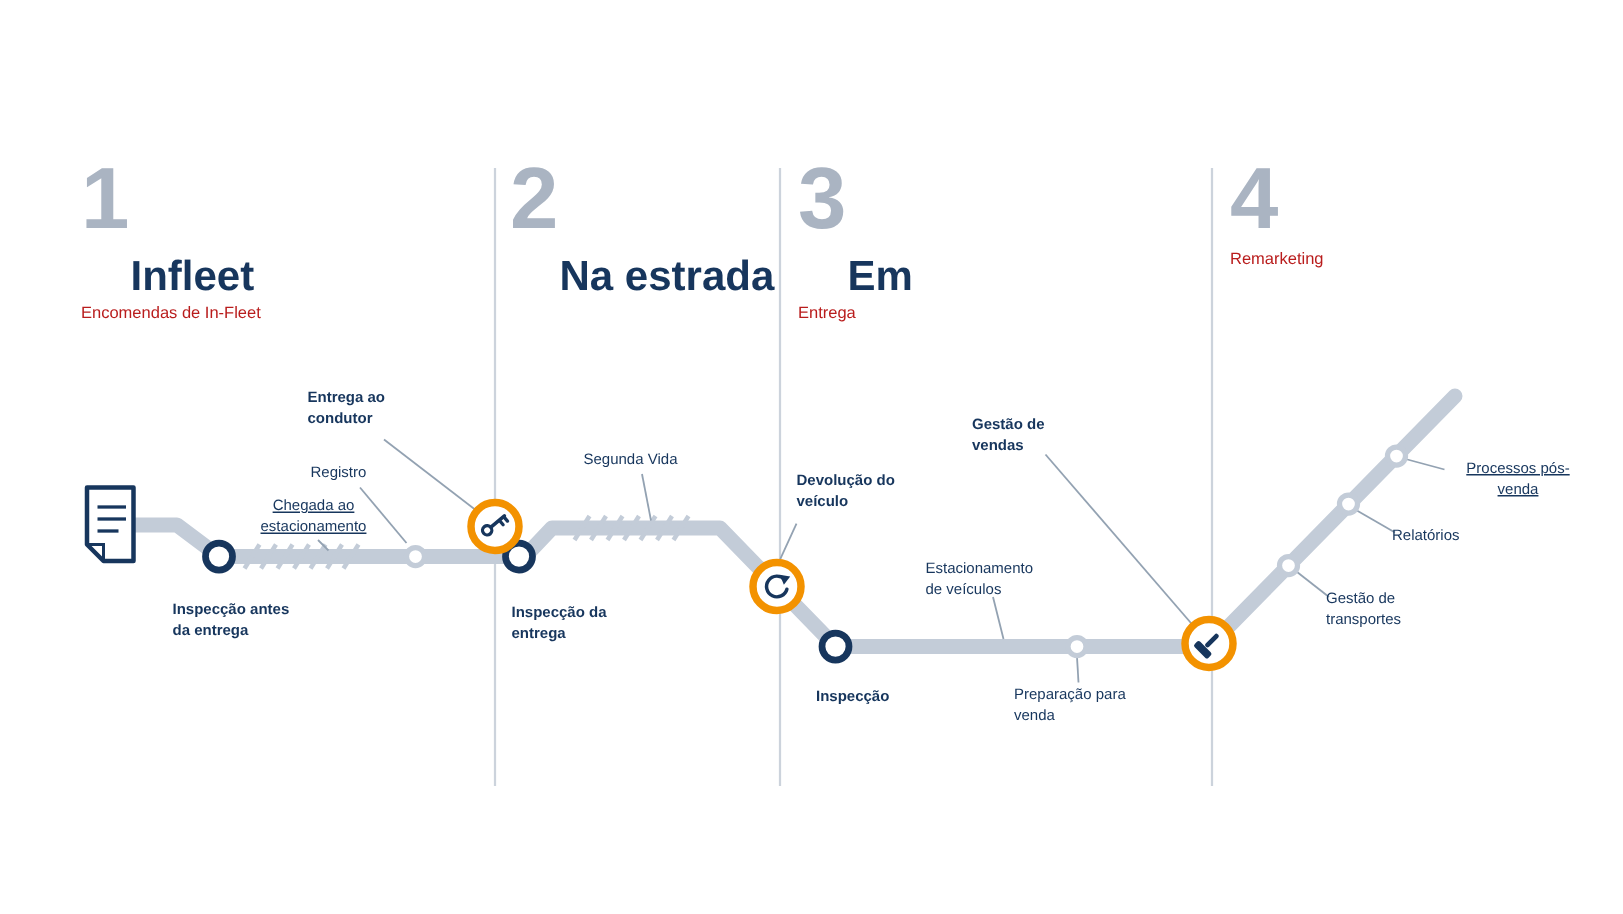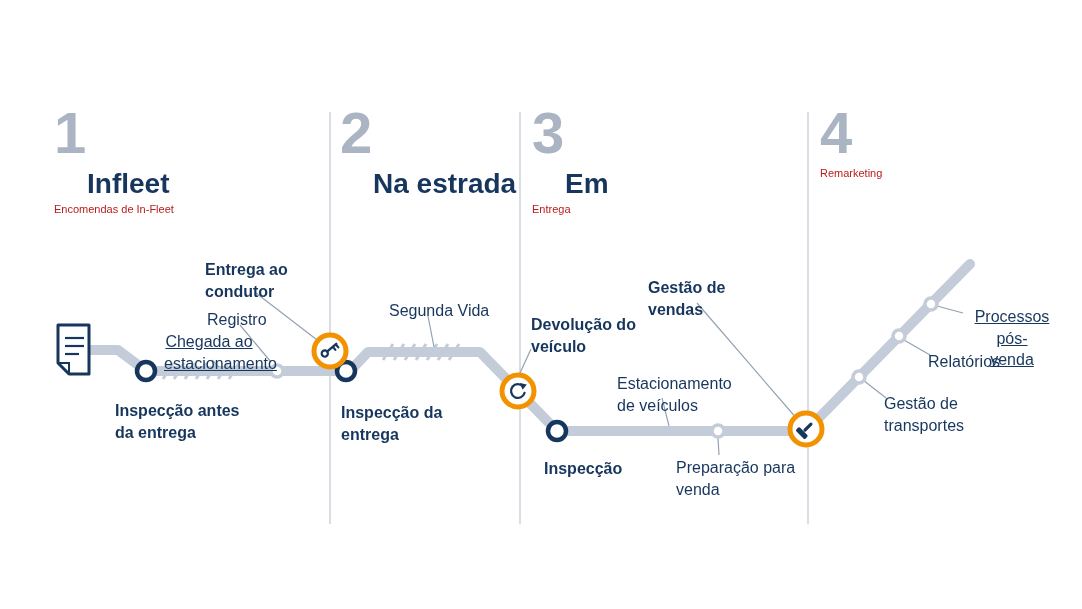--- a/index.html
+++ b/index.html
@@ -6,21 +6,21 @@
   .canvas{
     position:relative;width:1082px;height:609px;background:#ffffff;overflow:hidden;
     font-family:"Liberation Sans",sans-serif;
   }
   .overlay{position:absolute;left:0;top:0;z-index:1;}
   .phase{position:absolute;top:104px;z-index:2;}
   .phase-number{font-size:58px;font-weight:bold;color:#aab4c2;line-height:1;letter-spacing:-1px;}
   .phase-title{font-size:28px;font-weight:bold;color:#17365d;margin-top:7px;line-height:1.05;margin-left:33px;}
   .phase-subtitle{font-size:11px;color:#b91c1c;margin-top:5px;line-height:1.1;}
   .lbl{
-    position:absolute;z-index:2;font-size:16px;color:#17365d;line-height:1.35;
+    position:absolute;z-index:2;font-size:10px;color:#17365d;line-height:1.35;
     white-space:pre-line;
   }
   .lbl.bold{font-weight:bold;}
   .lbl.center{text-align:center;text-decoration:underline;}
 </style>
 </head>
 <body>
 
 <div class="canvas">
 

